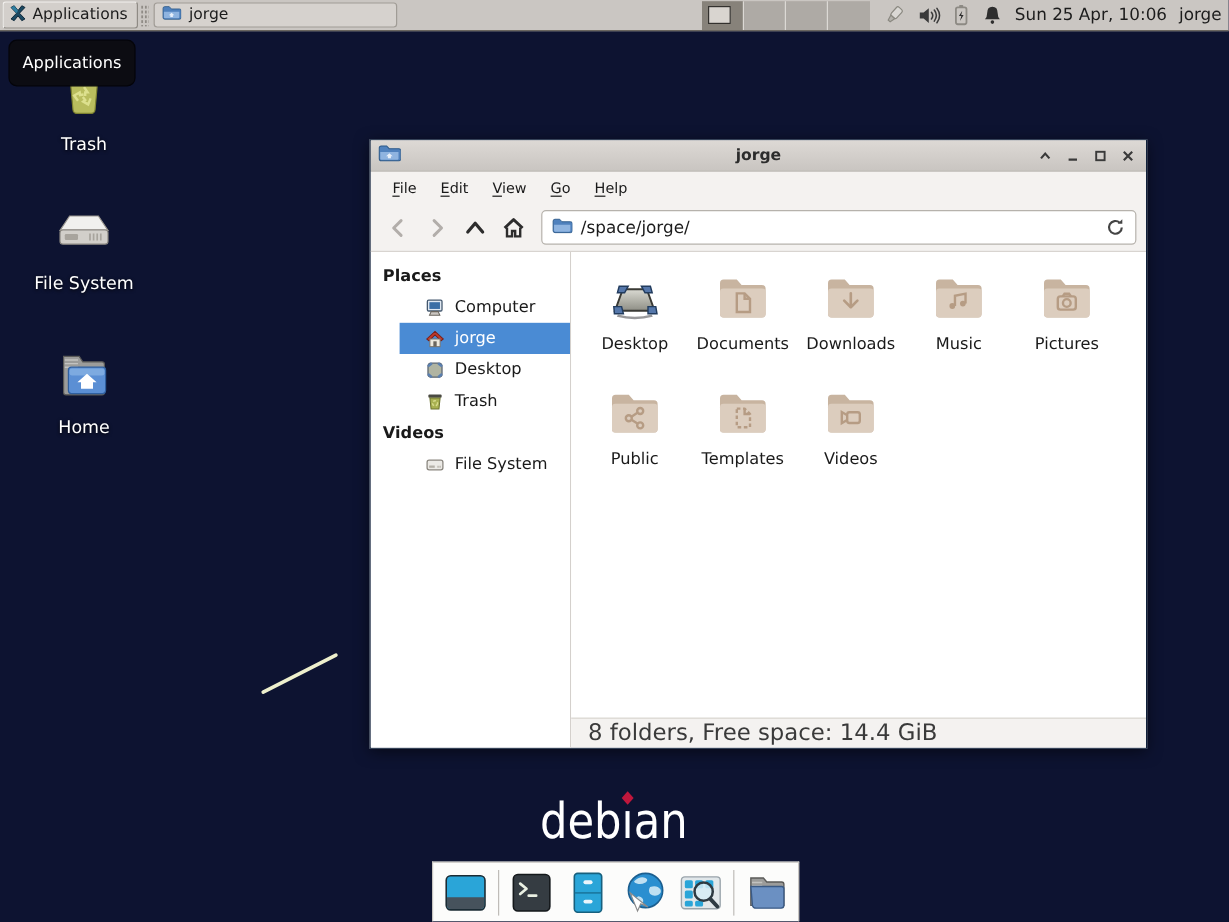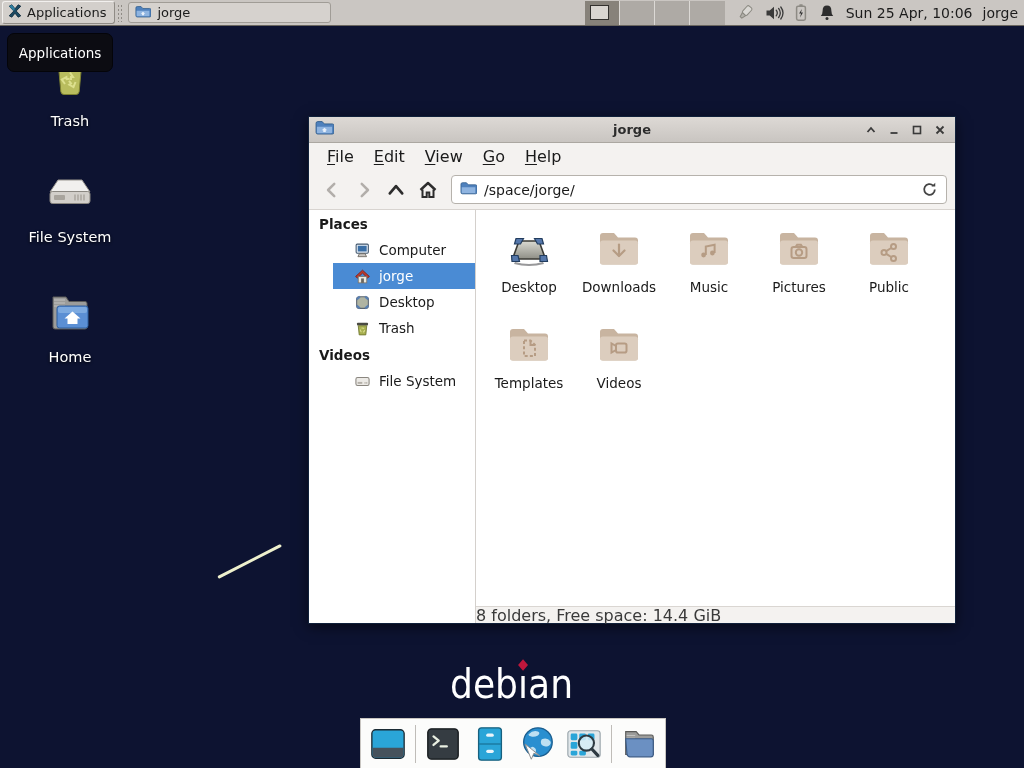--- a/index.html
+++ b/index.html
@@ -58,51 +58,51 @@
               border-bottom:1px solid #aba7a1; display:flex; align-items:center;
               position:relative; flex:0 0 auto; }
   .titlebar .t-icon { margin-left:6px; }
   .title { position:absolute; left:0; right:0; text-align:center; font-weight:bold;
            font-size:13px; color:#2c2c2c; }
   .win-btns { margin-left:auto; display:flex; align-items:center; gap:2px; padding-right:5px;
               position:relative; z-index:2; }
   .win-btn { width:21px; height:20px; display:flex; align-items:center; justify-content:center; }
 
   .menubar { height:27px; background:#f4f2f0; display:flex; align-items:center;
-             padding-left:8px; font-size:16px; color:#1a1a1a; flex:0 0 auto; }
+             padding-left:8px; font-size:12px; color:#1a1a1a; flex:0 0 auto; }
   .menu-item { padding:4px 10px; }
   .menu-item u { text-underline-offset:2px; }
 
   .toolbar { height:40px; background:#f4f2f0; border-bottom:1px solid #d8d4d0;
              display:flex; align-items:center; padding:0 8px; gap:2px; flex:0 0 auto; }
   .nav-btn { width:30px; height:30px; display:flex; align-items:center; justify-content:center; }
   .nav-btn.disabled { color:#b2aeaa; }
   .nav-btn.enabled { color:#2d2d2d; }
   .pathbar { flex:1; height:29px; margin-left:6px; background:#fff;
              border:1px solid #b6b2ac; border-radius:4px; display:flex; align-items:center; }
   .pathbar .p-icon { margin:0 7px 0 8px; }
   .path-text { font-size:14px; color:#1a1a1a; }
   .reload { margin-left:auto; margin-right:8px; color:#444; display:flex; }
 
   .window-body { flex:1; display:flex; min-height:0; }
   .sidebar { width:167px; background:#fff; border-right:1px solid #d4d0cc;
-             font-size:13.5px; color:#1a1a1a; }
+             font-size:13.5px; color:#1a1a1a; padding-top:6px; }
   .side-head { font-weight:bold; padding:6px 10px 5px 10px; }
   .side-row { height:26px; display:flex; align-items:center; gap:8px; padding-left:21px;margin-left:24px; }
   .side-row.selected { background:#4a8bd4; color:#fff; }
   .side-row svg { flex:0 0 auto; }
 
   .main-col { flex:1; display:flex; flex-direction:column; min-width:0; }
   .filegrid { flex:1; background:#fff; padding:14px 0 0 8px; display:flex;
               flex-wrap:wrap; align-content:flex-start; }
   .fcell { width:90px; height:92px; display:flex; flex-direction:column; align-items:center;
            margin-bottom:4px; }
   .fcell .flbl { margin-top:7px; font-size:13.5px; color:#1a1a1a; }
-  .statusbar { height:17px; background:#f4f2f0; border-top:1px solid #dad6d2;
-               display:flex; align-items:center; font-size:16px;
+  .statusbar { height:25px; background:#f4f2f0; border-top:1px solid #dad6d2;
+               display:flex; align-items:center; padding-left:14px; font-size:19px;
                color:#3a3a3a; flex:0 0 auto; }
 
   
   .debian { position:absolute; left:450px; top:660px; color:#fff; font-size:41px;
             font-family:"DejaVu Sans",sans-serif; transform:scaleX(.88);
             transform-origin:left; letter-spacing:0px; }
   .debian .iwrap { position:relative; display:inline-block; }
   .debian .dot { position:absolute; left:50%; top:1px; width:8px; height:8px;
                  background:#c0173c; transform:translateX(-50%) rotate(45deg); }
 
@@ -363,20 +363,31 @@
             <path d="M10 38 q14 4 28 0 l1 2 q-15 4-30 0 z" fill="#1a1a20" opacity="0.45"></path>
             <path d="M14 17 h20 l6.5 18 h-33 z" fill="url(#dg)" stroke="#3a3a35" stroke-width="1.6"></path>
             <path d="M11 14.5 h7.5 l-3 5.5 h-6 z" fill="#5577aa" stroke="#223c5e" stroke-width="1.2"></path>
             <path d="M29.5 14.5 h7.5 l1.5 5.5 h-6 z" fill="#5577aa" stroke="#223c5e" stroke-width="1.2"></path>
             <path d="M6.5 31.5 h6.5 l1.5 6 h-7.5 z" fill="#5577aa" stroke="#223c5e" stroke-width="1.2"></path>
             <path d="M35 31.5 h6.5 l1 6 h-7.5 z" fill="#5577aa" stroke="#223c5e" stroke-width="1.2"></path>
           </svg>
           <span class="flbl">Desktop</span>
         </div>
 
+        <div class="fcell">
+          <svg width="48" height="48" viewBox="0 0 48 48">
+            <path d="M5 12 q0-3 3-3 h11 l4 4.5 h17 q3 0 3 3 v21 q0 3-3 3 H8 q-3 0-3-3 z" fill="#c8b4a0"></path>
+            <rect x="5" y="16.5" width="38" height="24" rx="2.8" fill="#dccdbe"></rect>
+            <g fill="none" stroke="#b69c84" stroke-width="2">
+                <path d="M19 20.5 h6.5 l4.5 4.5 v11 h-11 z"></path>
+                <path d="M25.5 20.5 v4.5 h4.5"></path>
+              </g>
+          </svg>
+          <span class="flbl">Documents</span>
+        </div>
 
         <div class="fcell">
           <svg width="48" height="48" viewBox="0 0 48 48">
             <path d="M5 12 q0-3 3-3 h11 l4 4.5 h17 q3 0 3 3 v21 q0 3-3 3 H8 q-3 0-3-3 z" fill="#c8b4a0"></path>
             <rect x="5" y="16.5" width="38" height="24" rx="2.8" fill="#dccdbe"></rect>
             <g fill="none" stroke="#b69c84" stroke-width="2.2" stroke-linecap="round" stroke-linejoin="round">
                 <path d="M24 20.5 v11"></path>
                 <path d="M18.5 26.5 l5.5 5.5 5.5-5.5"></path>
               </g>
           </svg>

